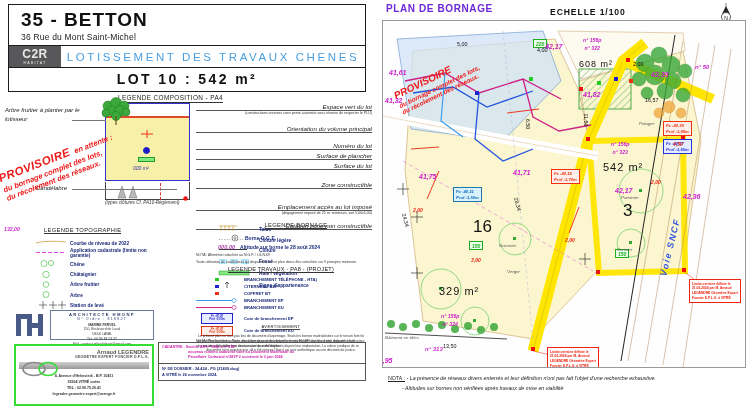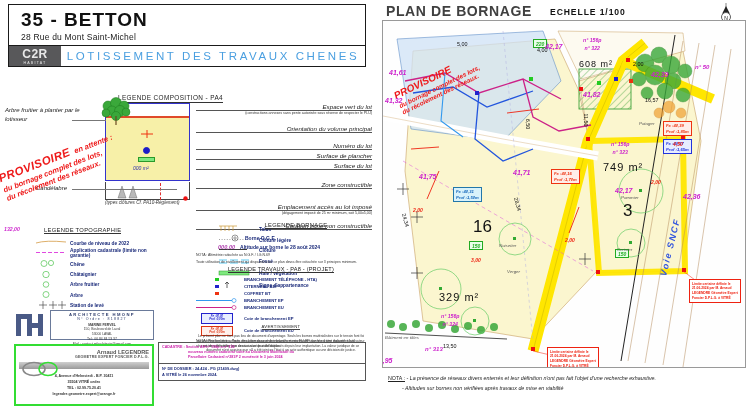--- a/index.html
+++ b/index.html
@@ -137,22 +137,22 @@
   .geo-bar { height:7px; background:linear-gradient(#cfcfcf,#9a9a9a); margin:3px 0 4px; }
   .geo-addr { font-size:3.6px; color:#333; text-align:center; line-height:1.7; font-weight:bold; }
 
   .docinfo { position:absolute; left:158px; top:342px; width:208px; }
   .di-box { border:.8px solid #555; padding:2px 3px; }
   .di-cad { font-size:3.7px; color:#cc22aa; line-height:1.4; font-weight:bold; }
   .di-ref { font-size:3.9px; color:#1a2a7a; line-height:1.6; font-weight:bold; }
 
   
   #right-panel { position:absolute; left:378px; top:0; width:372px; height:420px; }
-  .plan-title { position:absolute; left:8px; top:3px; font-size:14px; font-weight:bold;
-                color:#404040; letter-spacing:.6px; }
+  .plan-title { position:absolute; left:8px; top:3px; font-size:10px; font-weight:bold;
+                color:#6d28d9; letter-spacing:.6px; }
   .plan-scale { position:absolute; left:172px; top:7px; font-size:8.6px; font-weight:bold;
                 color:#111; letter-spacing:.9px; }
   .plan-frame { position:absolute; left:4px; top:20px; width:364px; height:348px;
                 border:1px solid #999; background:#fefefe; overflow:hidden; }
   .compass { position:absolute; left:338px; top:2px; width:20px; height:26px; }
 
   .nota { position:absolute; left:10px; top:374px; width:356px; font-size:5.3px;
           color:#222; line-height:1.85; font-style:italic; }
   .nota u { font-style:normal; }
   .lotnum { position:absolute; font-size:17px; color:#111; font-weight:normal;
@@ -182,29 +182,30 @@
 </head>
 <body>
 
 <div id="page">
 
   <div id="left-panel">
 
     <div class="titleblock">
       <div class="tb-row tb-commune">
         <div class="ville">35 - BETTON</div>
-        <div class="rue">28 Rue du Mont Saint-Michel</div>
+        <div class="rue">36 Rue du Mont Saint-Michel</div>
       </div>
       <div class="tb-row tb-op">
         <div class="logo-c2r">
           <div class="l1">C2R</div>
           <div class="l2">HABITAT</div>
         </div>
         <div class="tb-op-name">LOTISSEMENT  DES  TRAVAUX  CHENES</div>
       </div>
+      <div class="tb-row tb-lot">LOT  10  :  542 m²</div>
     </div>
 
 
     <div class="legcomp-title">LEGENDE COMPOSITION - PA4</div>
 
     <div class="schem">
       <div class="plot-outline"></div>
       <div class="zone-constr"></div>
       <div class="green-band"></div>
       <svg class="tree" viewBox="0 0 34 30">
@@ -664,30 +665,30 @@
 
       
       <div class="provisoire" id="prov-plan" style="left:14px; top:64px;">
         <div><span class="pv-big">PROVISOIRE</span></div>
         <div class="pv-sm">du bornage complet des lots,</div>
         <div class="pv-sm">du récolement des réseaux.</div>
       </div>
 
       
       <div class="lotnum" style="left:240px; top:180px;">3</div>
-      <div class="lotarea" style="left:220px; top:140px;">749 m²</div>
+      <div class="lotarea" style="left:220px; top:140px;">542 m²</div>
       <div class="cadnum" style="left:228px; top:120px;">
         <span>n° 156p</span><br>
         <span>n° 323</span>
       </div>
       <div class="greenbox" style="left:232px; top:228px;">150</div>
 
       
       <div class="lotnum" style="left:90px; top:196px;">16</div>
-      <div class="lotarea" style="left:56px; top:270px;">329 m²</div>
+      <div class="lotarea" style="left:56px; top:264px;">329 m²</div>
       <div class="cadnum" style="left:58px; top:292px;">
         <span>n° 156p</span><br>
         <span>n° 324</span>
       </div>
       <div class="greenbox" style="left:86px; top:220px;">150</div>
 
       
       <div class="lotarea" style="left:196px; top:38px; font-size:9px;">608 m²</div>
       <div class="cadnum" style="left:200px; top:16px;">
         <span>n° 156p</span><br>

